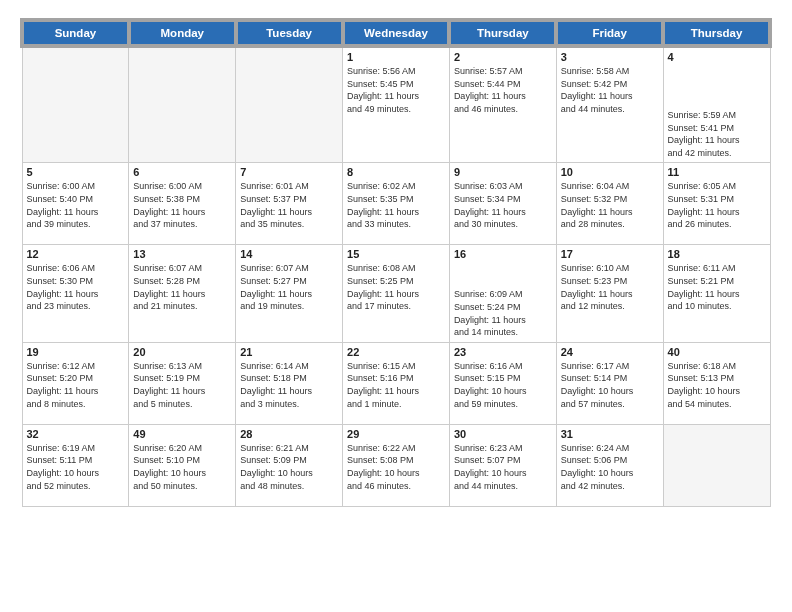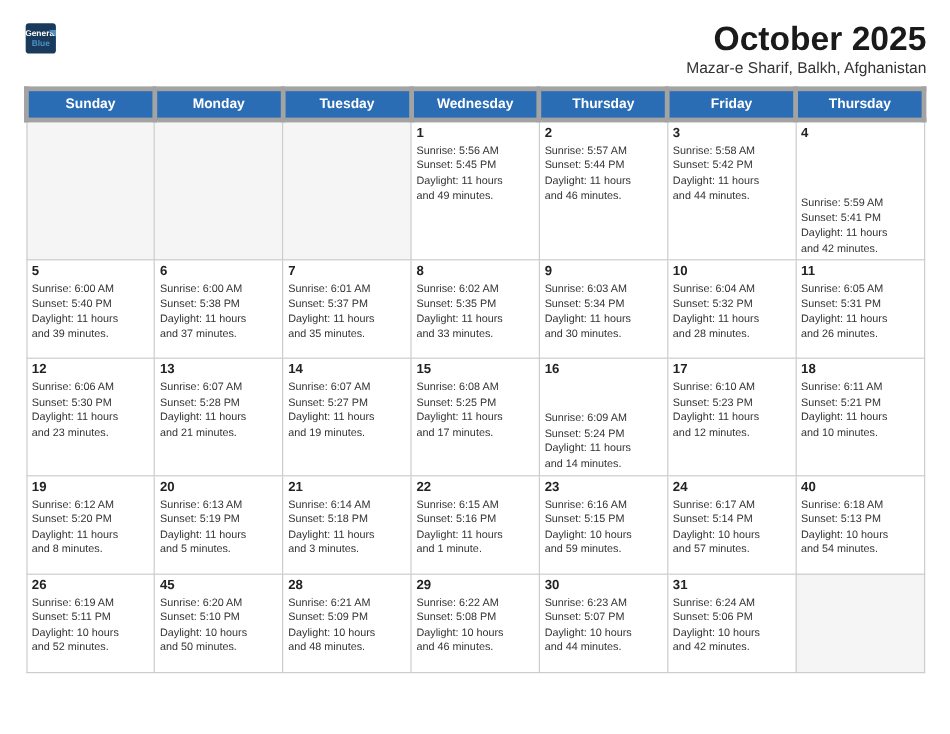--- a/index.html
+++ b/index.html
@@ -80,34 +80,20 @@
     .cell-text {
       font-size: 9px;
       color: #333;
       line-height: 1.4;
     }
   </style>
 </head>
 <body>
 
 <div class="page">
-  <div class="header">
-    <div class="logo">
-      <svg class="logo-icon" viewBox="0 0 40 40">
-        <rect x="2" y="2" width="36" height="36" rx="4" fill="#1a3a5c"></rect>
-        <text x="20" y="17" text-anchor="middle" fill="white" font-size="10" font-weight="bold" font-family="Arial">General</text>
-        <text x="20" y="29" text-anchor="middle" fill="#4a90c4" font-size="10" font-weight="bold" font-family="Arial">Blue</text>
-        <polygon points="30,10 38,10 38,18" fill="#4a90c4"></polygon>
-      </svg>
-    </div>
-    <div class="title-section">
-      <div class="month-title">October 2025</div>
-      <div class="subtitle">Mazar-e Sharif, Balkh, Afghanistan</div>
-    </div>
-  </div>
 
   <table class="calendar">
     <thead>
       <tr>
 
       <th>Sunday</th>
           <th>Monday</th>
           <th>Tuesday</th>
           <th>Wednesday</th>
           <th>Thursday</th>
@@ -297,28 +283,28 @@
           <td>
             <span class="day-num">40</span>
             <div class="cell-text" style="white-space: pre-line;">Sunrise: 6:18 AM
 Sunset: 5:13 PM
 Daylight: 10 hours
 and 54 minutes.</div>
           </td>
         </tr>
         <tr>
           <td>
-            <span class="day-num">26</span>
+            <span class="day-num">32</span>
             <div class="cell-text" style="white-space: pre-line;">Sunrise: 6:19 AM
 Sunset: 5:11 PM
 Daylight: 10 hours
 and 52 minutes.</div>
           </td>
           <td>
-            <span class="day-num">45</span>
+            <span class="day-num">49</span>
             <div class="cell-text" style="white-space: pre-line;">Sunrise: 6:20 AM
 Sunset: 5:10 PM
 Daylight: 10 hours
 and 50 minutes.</div>
           </td>
           <td>
             <span class="day-num">28</span>
             <div class="cell-text" style="white-space: pre-line;">Sunrise: 6:21 AM
 Sunset: 5:09 PM
 Daylight: 10 hours

